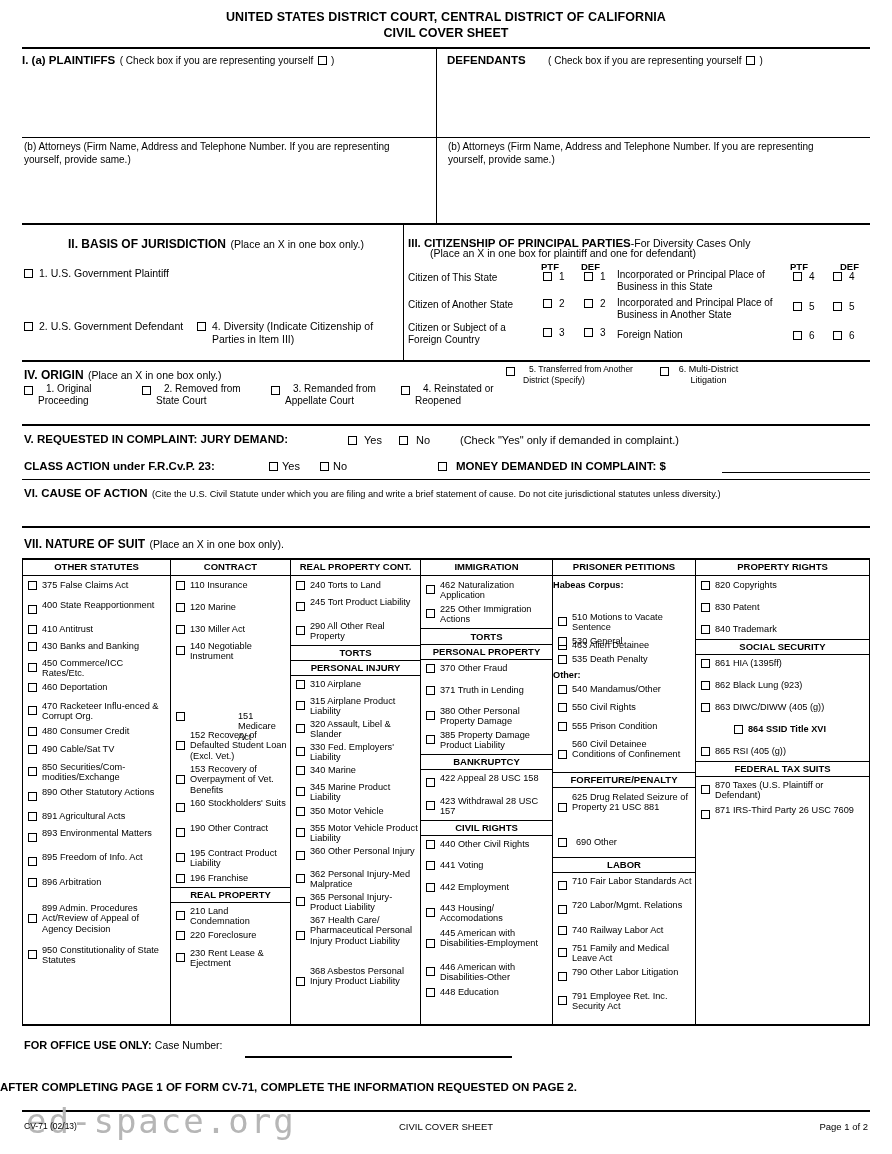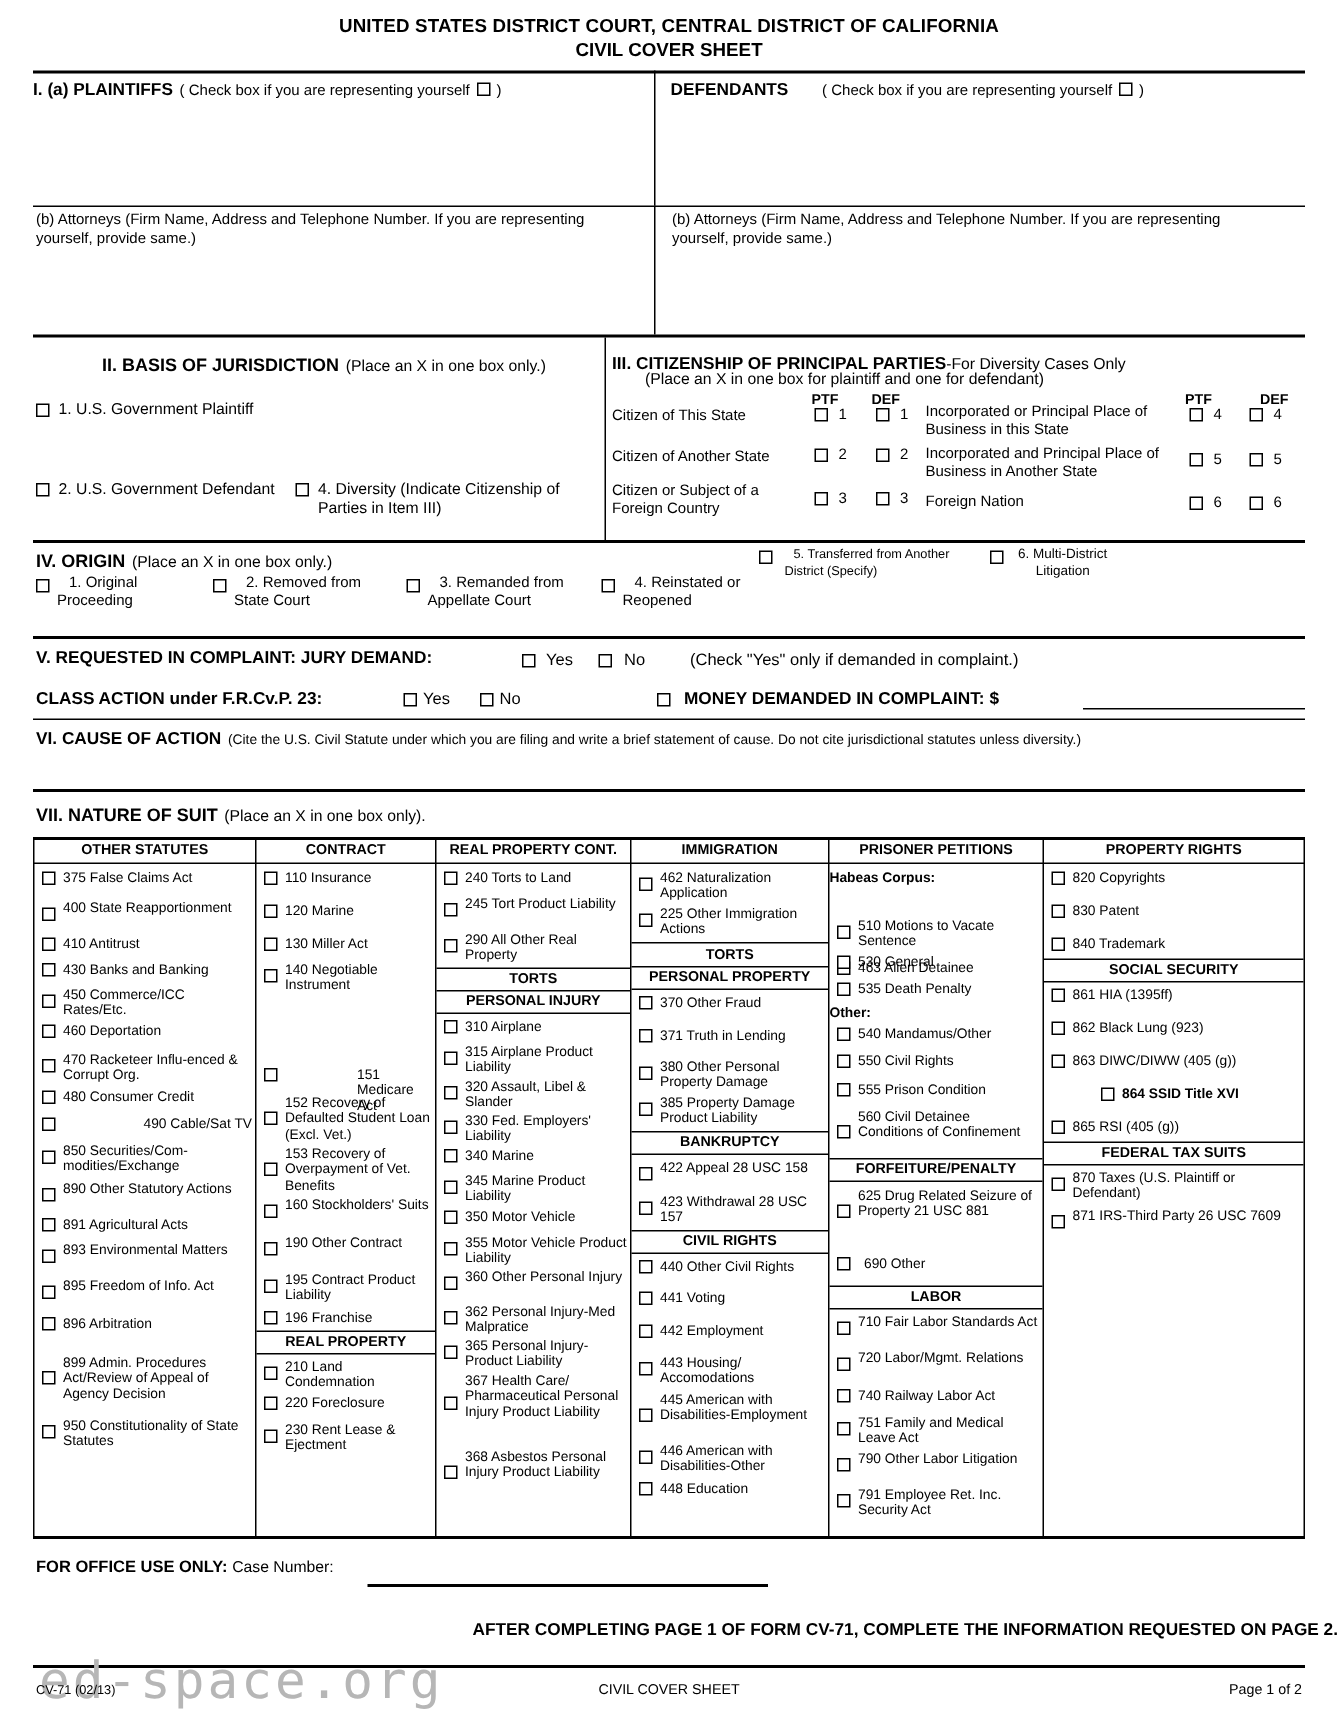--- a/index.html
+++ b/index.html
@@ -58,21 +58,21 @@
   }
   .item{position:absolute;font-size:9.2px;line-height:10.4px;box-sizing:border-box;}
   .item .cb{position:absolute;left:0;top:1px;}
   .item .txt{display:block;margin-left:14px;}
   .ctr{font-weight:bold;}
 
   
   .office{position:absolute;left:24px;top:1030px;font-size:11px;font-weight:bold;}
   .office .cn{font-weight:normal;font-size:10.5px;}
   .ul{position:absolute;background:#000;height:1.5px;}
-  .after{position:absolute;top:1072px;width:892px;text-align:right;font-size:11.5px;font-weight:bold;}
+  .after{position:absolute;top:1072px;width:892px;text-align:left;font-size:11.5px;font-weight:bold;}
   .foot-rule{position:absolute;left:22px;top:1101px;width:848px;height:1.5px;background:#000;}
   .foot-left{position:absolute;left:24px;top:1112px;font-size:8.5px;}
   .foot-mid{position:absolute;left:0;top:1112px;width:892px;text-align:center;font-size:9.5px;}
   .foot-right{position:absolute;right:24px;top:1112px;font-size:9.5px;}
   .watermark{
     position:absolute;left:26px;top:1092px;font-family:"DejaVu Sans Mono", monospace;
     font-size:34px;color:#b6b6b6;letter-spacing:2px;white-space:nowrap;
   }
 </style>
 </head>
@@ -283,21 +283,21 @@
         <span class="txt">460  Deportation</span>
       </div>
     <div class="item" style="left:6px;top:143px;width:140px;">
         <span class="cb" style="top:5px;"></span>
         <span class="txt">470  Racketeer Influ-enced &amp; Corrupt Org.</span>
       </div>
     <div class="item" style="left:6px;top:168px;width:140px;">
         <span class="cb"></span>
         <span class="txt">480  Consumer Credit</span>
       </div>
-    <div class="item" style="left:6px;top:186px;width:140px;text-align:right;">
+    <div class="item" style="left:6px;top:186px;width:140px;">
         <span class="cb"></span>
         <span class="txt">490  Cable/Sat TV</span>
       </div>
     <div class="item" style="left:6px;top:204px;width:140px;">
         <span class="cb" style="top:5px;"></span>
         <span class="txt">850  Securities/Com-modities/Exchange</span>
       </div>
     <div class="item" style="left:6px;top:229px;width:140px;">
         <span class="cb" style="top:5px;"></span>
         <span class="txt">890  Other Statutory Actions</span>

